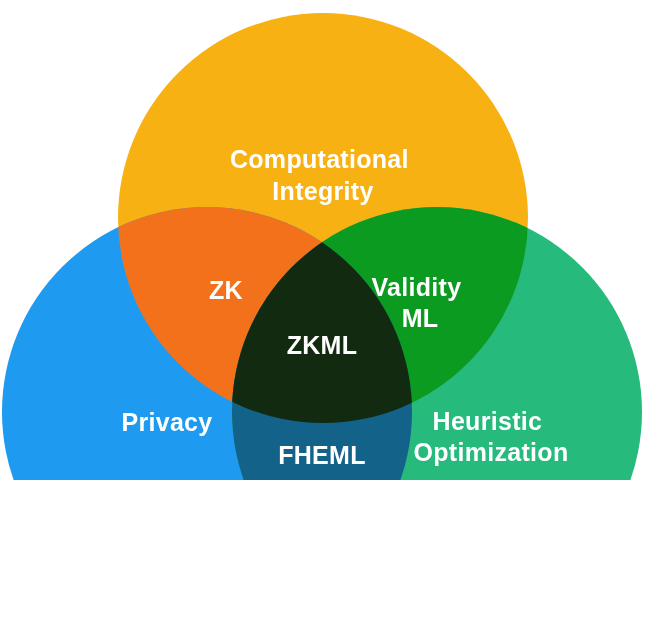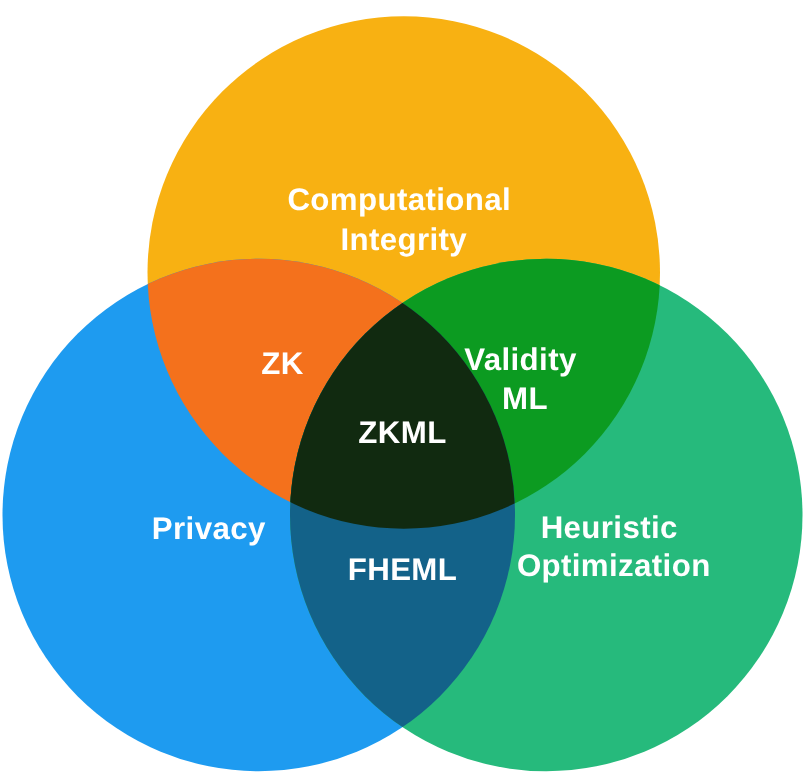--- a/index.html
+++ b/index.html
@@ -2,21 +2,21 @@
 <html><head>
 <meta charset="utf-8">
 <style>
   html, body {
     margin: 0;
     padding: 0;
     background: #ffffff;
   }
   .stage {
     width: 645px;
-    height: 627px;
+    height: 480px;
     position: relative;
     background: #ffffff;
     overflow: hidden;
   }
   svg {
     display: block;
   }
   .venn-label {
     font-family: "Liberation Sans", "DejaVu Sans", sans-serif;
     font-weight: 700;

